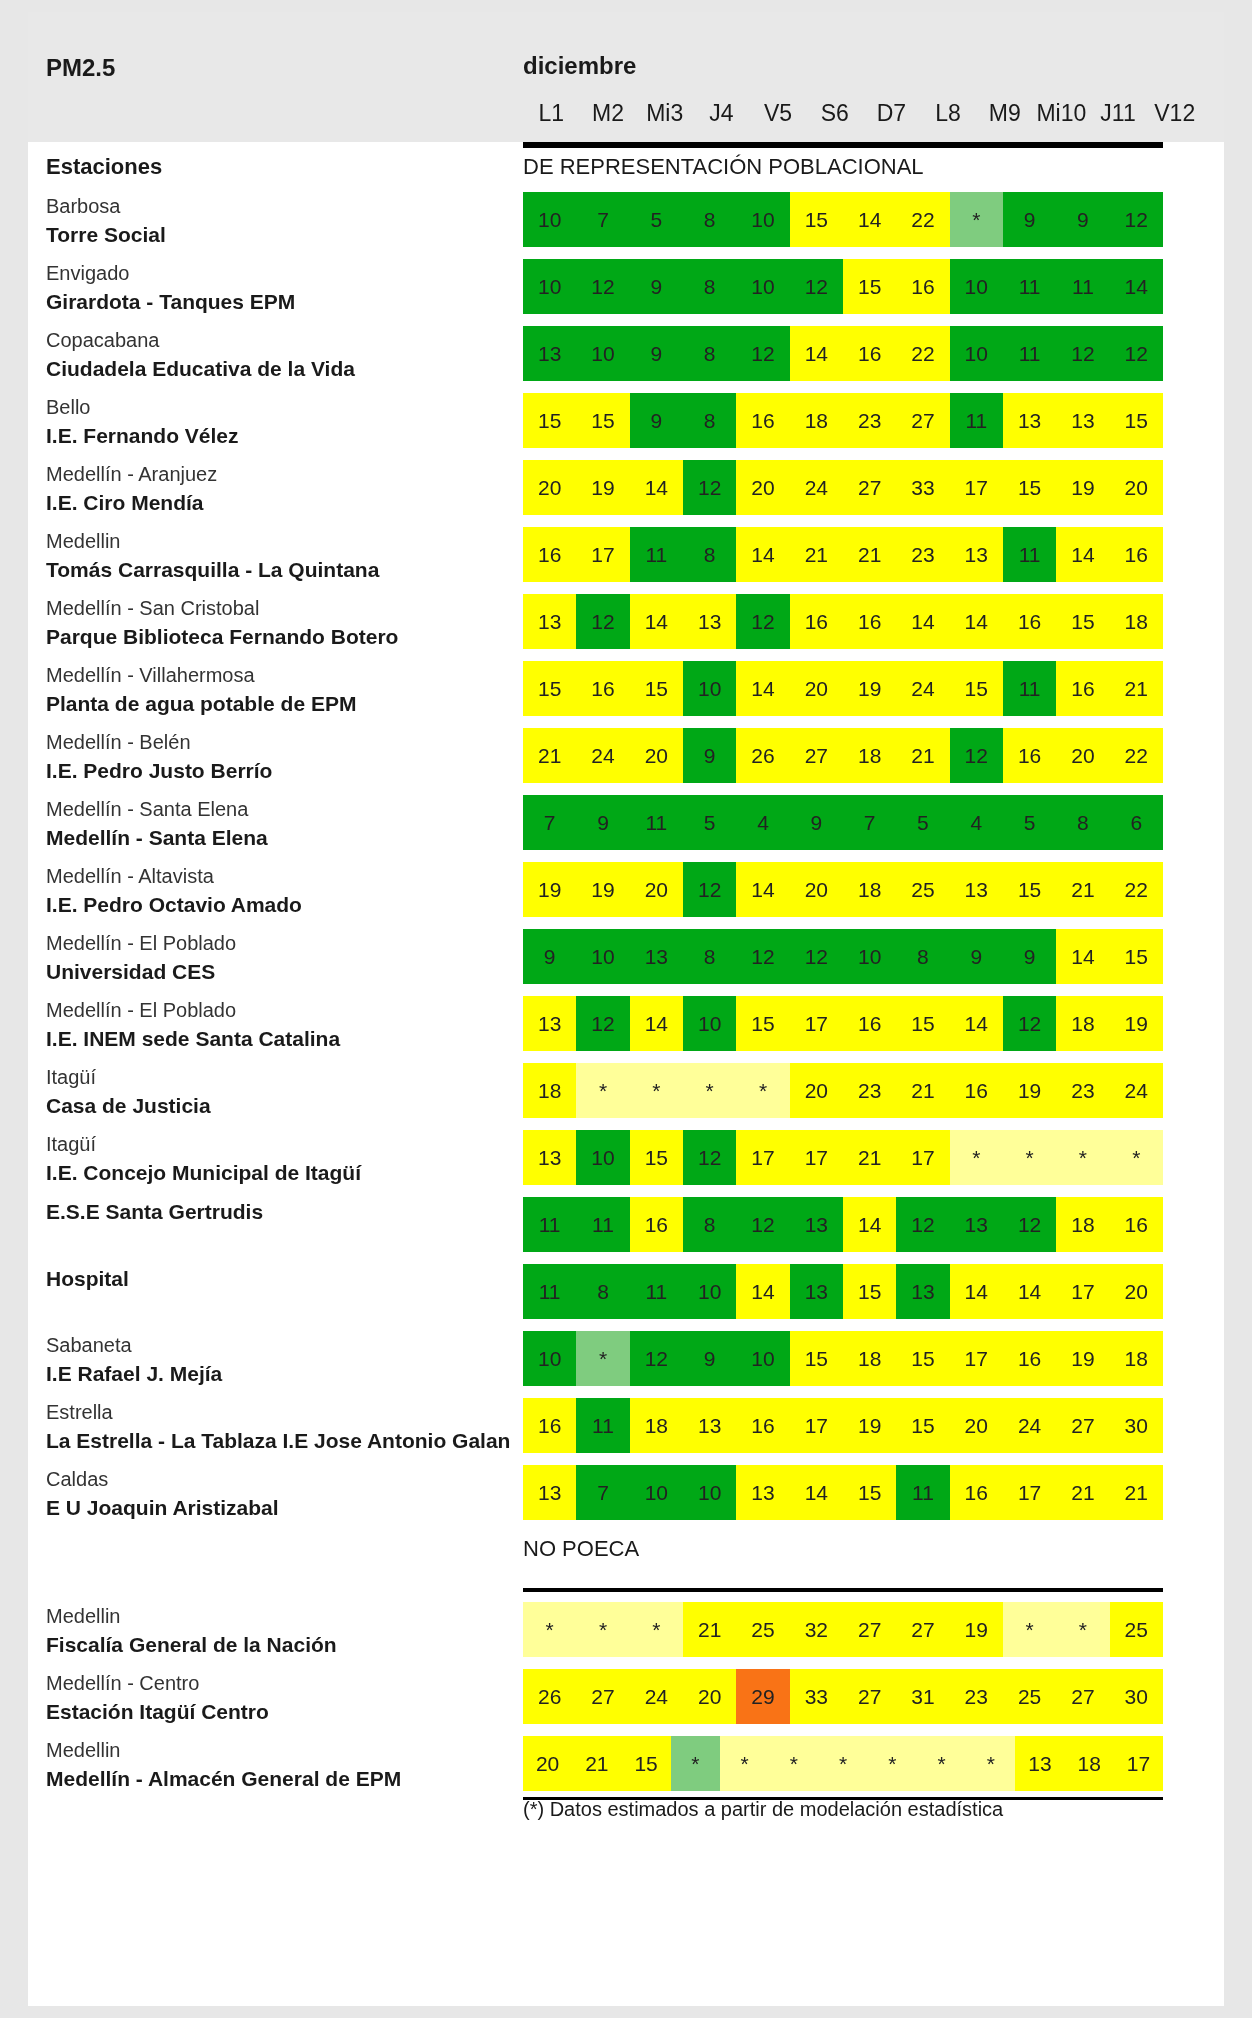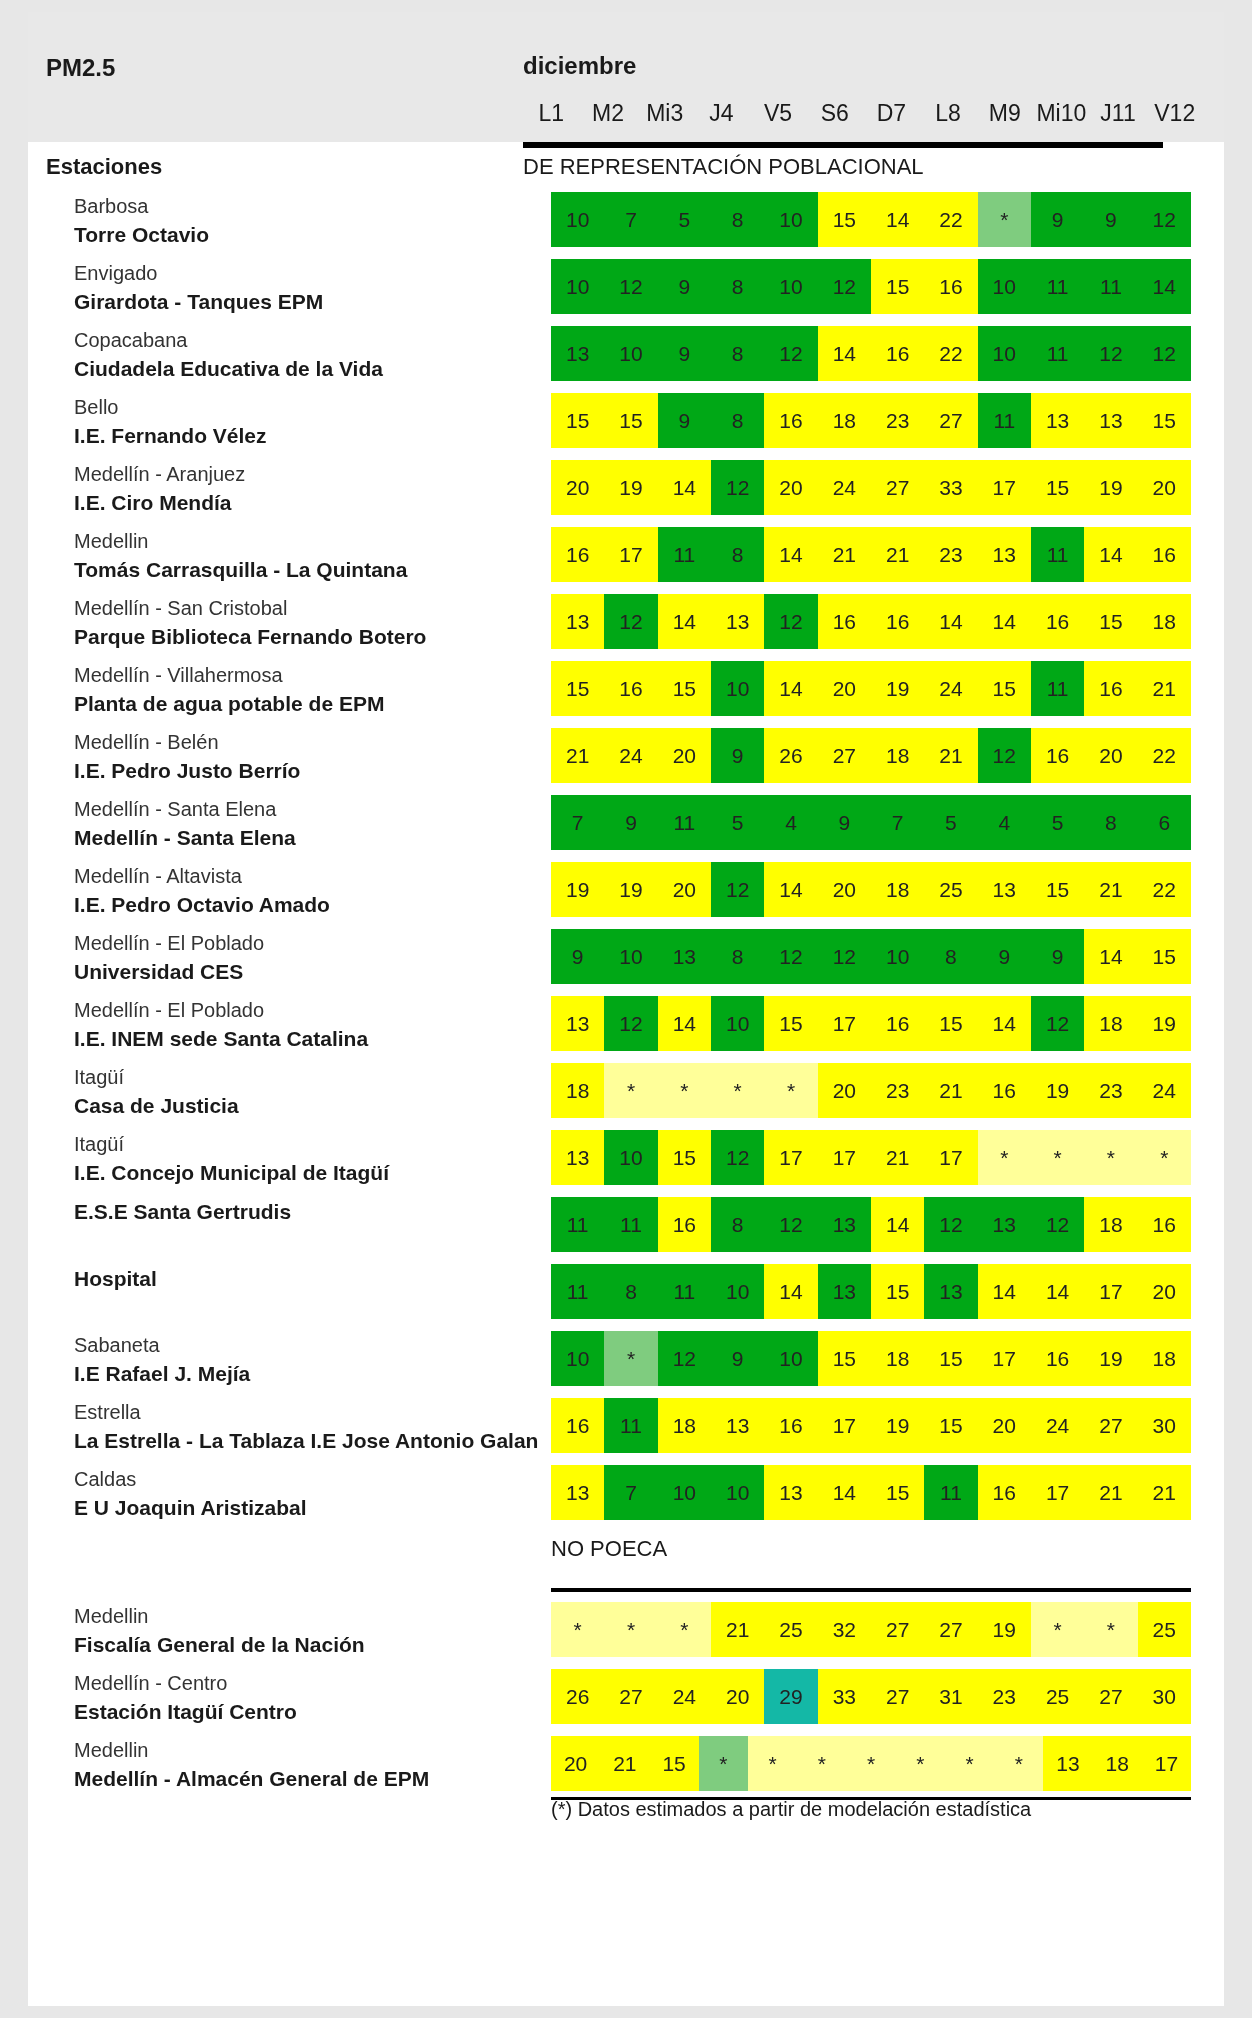--- a/index.html
+++ b/index.html
@@ -8,21 +8,21 @@
   .card{position:absolute;left:28px;top:12px;width:1196px;height:1994px;background:#ffffff;}
   .header{position:relative;height:130px;background:#e8e8e8;}
   .hdr-title{position:absolute;left:18px;top:42px;font-size:24px;font-weight:bold;color:#1a1a1a;}
   .hdr-month{position:absolute;left:495px;top:40px;font-size:24px;font-weight:bold;color:#1a1a1a;}
   .daylabels{position:absolute;left:495px;top:88px;width:680px;display:flex;}
   .daylabels span{flex:1;text-align:center;font-size:23px;color:#1a1a1a;}
   .subhdr{position:relative;height:50px;}
   .est-label{position:absolute;left:18px;top:12px;font-size:22px;font-weight:bold;color:#1a1a1a;}
   .rule{position:absolute;left:495px;top:0px;width:640px;height:6px;background:#000;}
   .sect-label{position:absolute;left:495px;top:12px;font-size:22px;color:#1a1a1a;}
-  .body{position:relative;margin-left:28px;}
+  .body{position:relative;}
   .names{position:absolute;left:18px;top:0;width:470px;}
   .nrow{height:67px;}
   .n1{font-size:20px;color:#333;line-height:28px;}
   .n2{font-size:21px;font-weight:bold;color:#1a1a1a;line-height:30px;white-space:nowrap;}
   .grid{position:absolute;left:495px;top:0;width:640px;}
   .grow{display:flex;height:55px;margin-bottom:12px;}
   .cell{flex:1;display:flex;align-items:center;justify-content:center;font-size:21px;color:#222;}
   .nopoeca{position:absolute;left:495px;font-size:22px;color:#1a1a1a;}
   .rule2{position:absolute;left:495px;width:640px;height:4px;background:#000;}
   .footnote{position:absolute;left:495px;font-size:20px;color:#1a1a1a;}
@@ -56,21 +56,21 @@
     <div class="subhdr">
       <div class="est-label">Estaciones</div>
       <div class="rule"></div>
       <div class="sect-label">DE REPRESENTACIÓN POBLACIONAL</div>
     </div>
 
     <div class="body" id="body-root" style="height: 1651px;">
         <div class="names">
           <div class="nrow">
             <div class="n1">Barbosa</div>
-            <div class="n2">Torre Octavio</div>
+            <div class="n2">Torre Social</div>
           </div>
           <div class="nrow">
             <div class="n1">Envigado</div>
             <div class="n2">Girardota - Tanques EPM</div>
           </div>
           <div class="nrow">
             <div class="n1">Copacabana</div>
             <div class="n2">Ciudadela Educativa de la Vida</div>
           </div>
           <div class="nrow">
@@ -451,21 +451,21 @@
             <div class="cell" style="background:#ffff00">19</div>
             <div class="cell" style="background:#ffff99">*</div>
             <div class="cell" style="background:#ffff99">*</div>
             <div class="cell" style="background:#ffff00">25</div>
           </div>
           <div class="grow">
             <div class="cell" style="background:#ffff00">26</div>
             <div class="cell" style="background:#ffff00">27</div>
             <div class="cell" style="background:#ffff00">24</div>
             <div class="cell" style="background:#ffff00">20</div>
-            <div class="cell" style="background:#14b8a6">29</div>
+            <div class="cell" style="background:#f97316">29</div>
             <div class="cell" style="background:#ffff00">33</div>
             <div class="cell" style="background:#ffff00">27</div>
             <div class="cell" style="background:#ffff00">31</div>
             <div class="cell" style="background:#ffff00">23</div>
             <div class="cell" style="background:#ffff00">25</div>
             <div class="cell" style="background:#ffff00">27</div>
             <div class="cell" style="background:#ffff00">30</div>
           </div>
           <div class="grow">
             <div class="cell" style="background:#ffff00">20</div>

